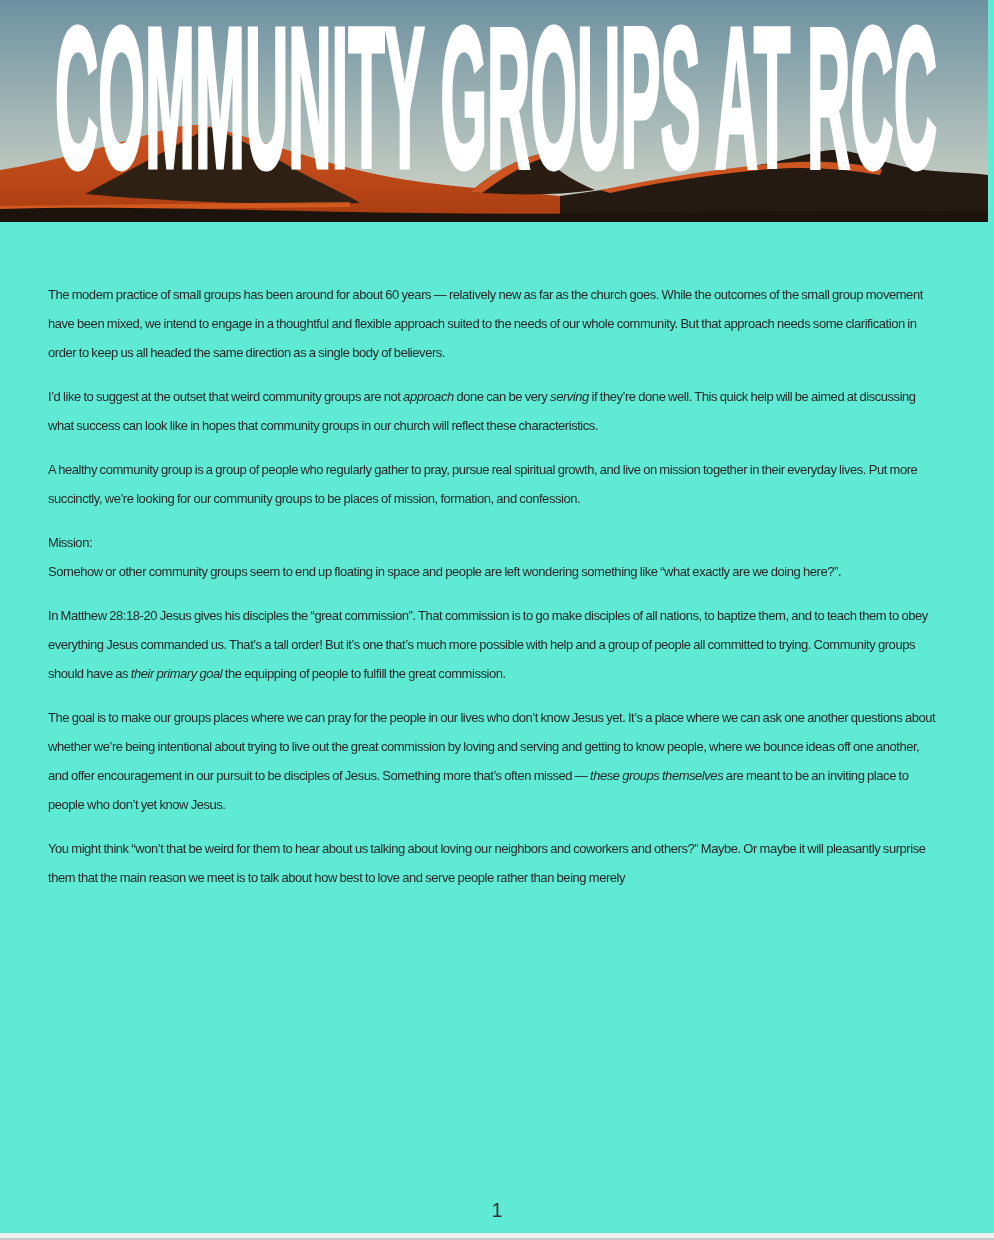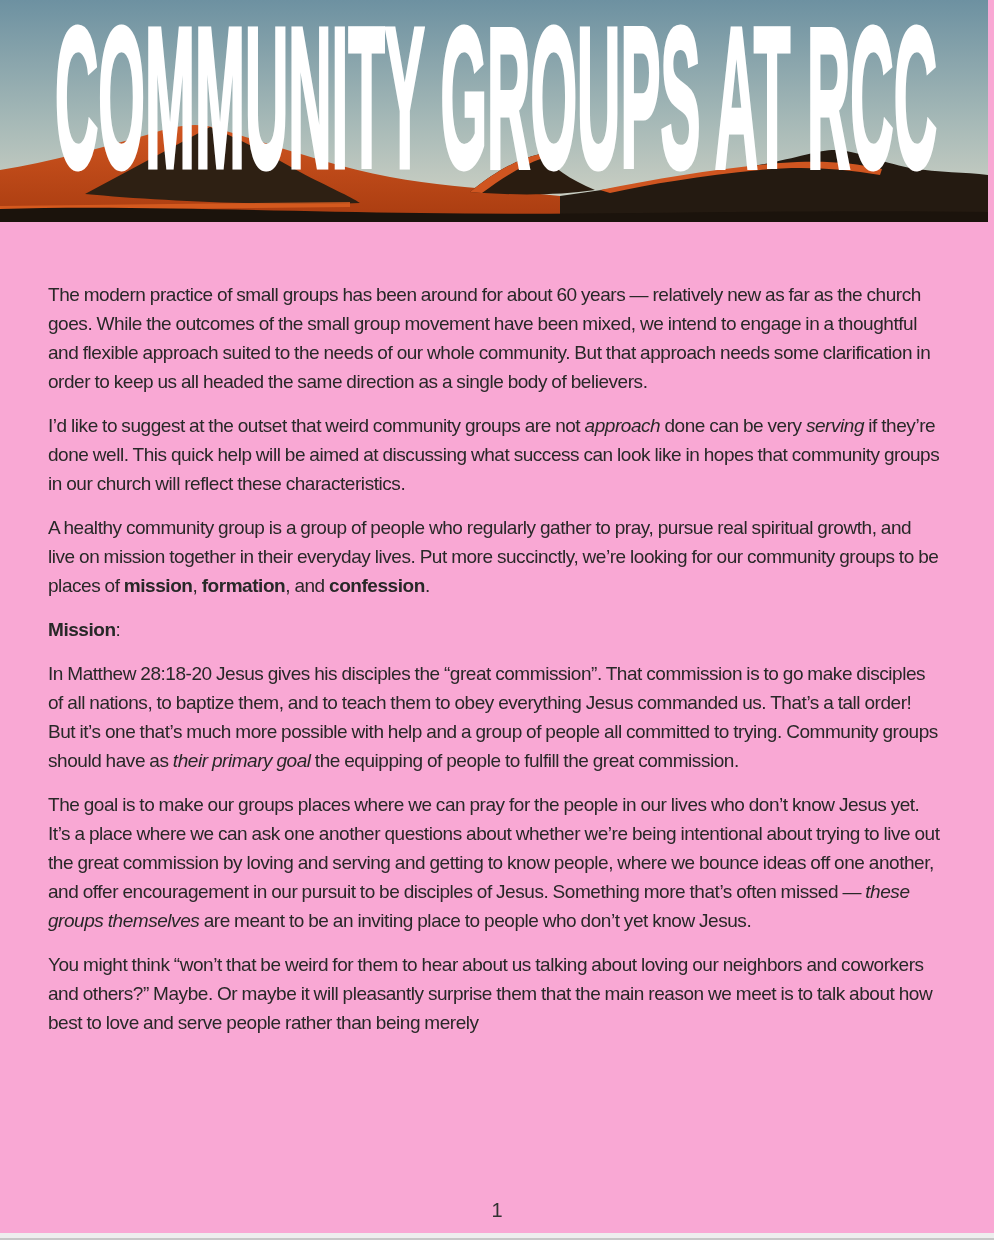--- a/index.html
+++ b/index.html
@@ -1,42 +1,42 @@
 <!DOCTYPE html>
 <html><head>
 <meta charset="utf-8">
 <style>
   html, body { margin: 0; padding: 0; background: #ffffff; }
   .page {
     position: relative;
     width: 994px;
     height: 1240px;
-    background: #f9a8d4;
+    background: #5eead4;
     overflow: hidden;
     font-family: "Liberation Sans", sans-serif;
   }
   .header {
     position: absolute;
     top: 0; left: 0;
     width: 994px; height: 222px;
   }
   .header svg { display: block; }
   .doc-body {
     position: absolute;
     top: 280px;
     left: 48px;
     width: 894px;
-    font-size: 19px;
+    font-size: 13px;
     line-height: 29px;
     letter-spacing: -0.45px;
     word-spacing: -0.5px;
     color: #282828;
   }
   .doc-body p { margin: 0 0 15px 0; }
-  .doc-body span.b { font-weight: bold; }
+  .doc-body span.b { font-weight: normal; }
   .doc-body span.i { font-style: italic; }
   .page-footer {
     position: absolute;
     top: 1197px;
     left: 0; right: 0;
     text-align: center;
     font-size: 20px;
     line-height: 26px;
     color: #333333;
   }
@@ -92,21 +92,21 @@
       <path d="M0,222 L0,209 C120,205 260,211 420,213 C600,216 780,209 988,212 L988,222 Z" fill="#1b130c"></path>
 
       <text x="496" y="167" text-anchor="middle" font-size="200" font-weight="bold" font-family="Liberation Sans, sans-serif" textLength="882" lengthAdjust="spacingAndGlyphs" stroke="#ffffff" stroke-width="5" paint-order="stroke" fill="#ffffff">COMMUNITY GROUPS AT RCC</text>
     </svg>
   </div>
 
   <div class="doc-body">
       <p><span>The modern practice of small groups has been around for about 60 years — relatively new as far as the church goes. While the outcomes of the small group movement have been mixed, we intend to engage in a thoughtful and flexible approach suited to the needs of our whole community. But that approach needs some clarification in order to keep us all headed the same direction as a single body of believers.</span></p>
       <p><span>I’d like to suggest at the outset that weird community groups are not </span><span class="i">approach</span><span> done can be very </span><span class="i">serving</span><span> if they’re done well. This quick help will be aimed at discussing what success can look like in hopes that community groups in our church will reflect these characteristics.</span></p>
       <p><span>A healthy community group is a group of people who regularly gather to pray, pursue real spiritual growth, and live on mission together in their everyday lives. Put more succinctly, we’re looking for our community groups to be places of </span><span class="b">mission</span><span>, </span><span class="b">formation</span><span>, and </span><span class="b">confession</span><span>.</span></p>
-      <p><span class="b">Mission</span><span>:</span><br></p>
+      <p><span class="b">Mission</span><span>:</span><br><span>Somehow or other community groups seem to end up floating in space and people are left wondering something like “what exactly are we doing here?”.</span></p>
       <p><span>In Matthew 28:18-20 Jesus gives his disciples the “great commission”. That commission is to go make disciples of all nations, to baptize them, and to teach them to obey everything Jesus commanded us. That’s a tall order! But it’s one that’s much more possible with help and a group of people all committed to trying. Community groups should have as </span><span class="i">their primary goal</span><span> the equipping of people to fulfill the great commission.</span></p>
       <p><span>The goal is to make our groups places where we can pray for the people in our lives who don’t know Jesus yet. It’s a place where we can ask one another questions about whether we’re being intentional about trying to live out the great commission by loving and serving and getting to know people, where we bounce ideas off one another, and offer encouragement in our pursuit to be disciples of Jesus. Something more that’s often missed — </span><span class="i">these groups themselves</span><span> are meant to be an inviting place to people who don’t yet know Jesus.</span></p>
       <p><span>You might think “won’t that be weird for them to hear about us talking about loving our neighbors and coworkers and others?” Maybe. Or maybe it will pleasantly surprise them that the main reason we meet is to talk about how best to love and serve people rather than being merely</span></p>
     </div>
 
   <div class="page-footer">1</div>
 
   <div class="page-separator"></div>
 
 </div>

